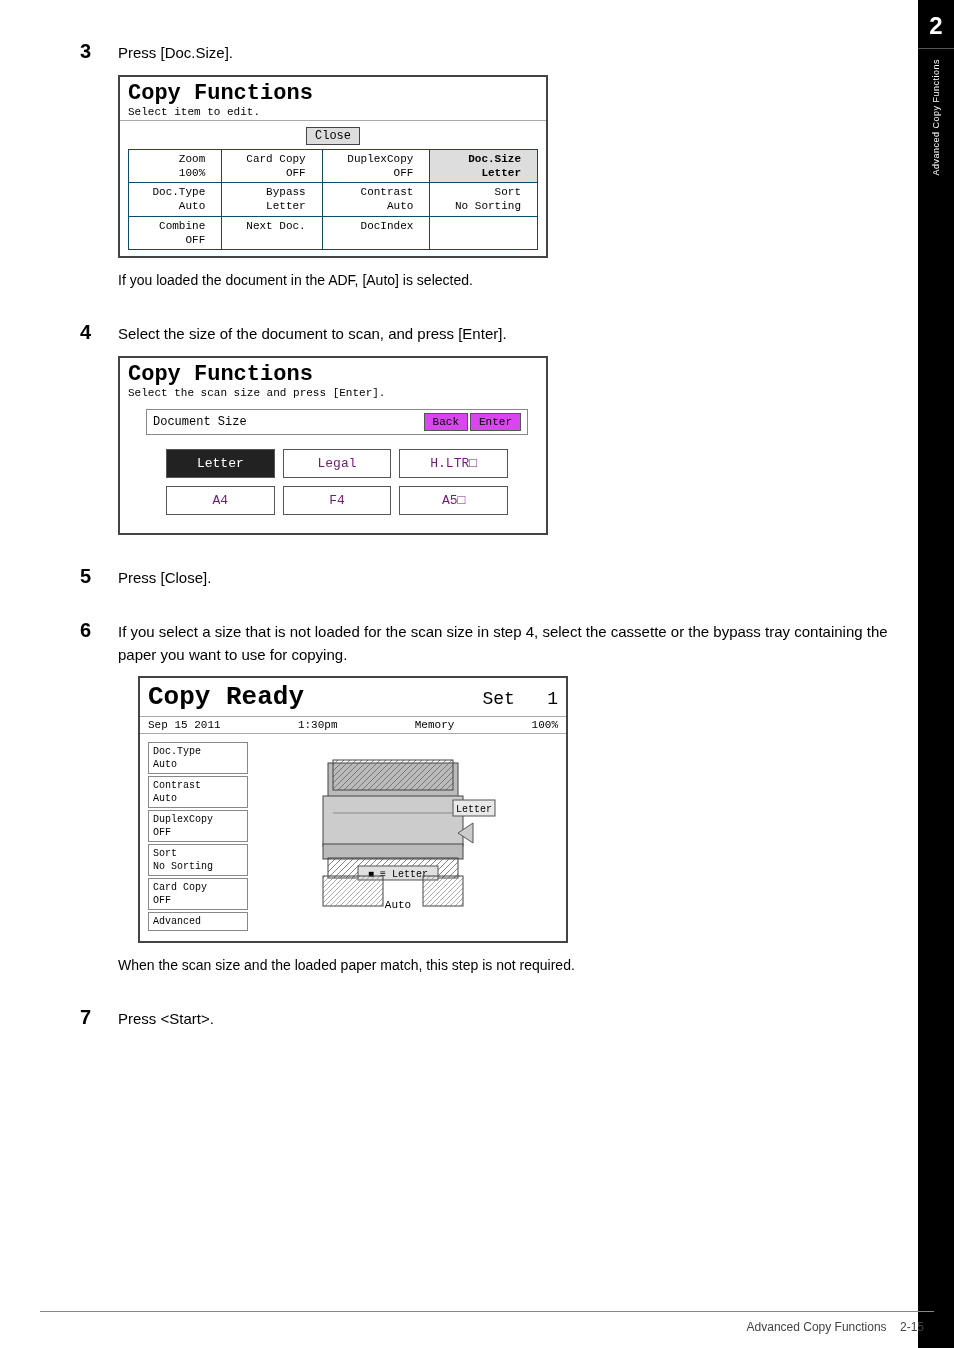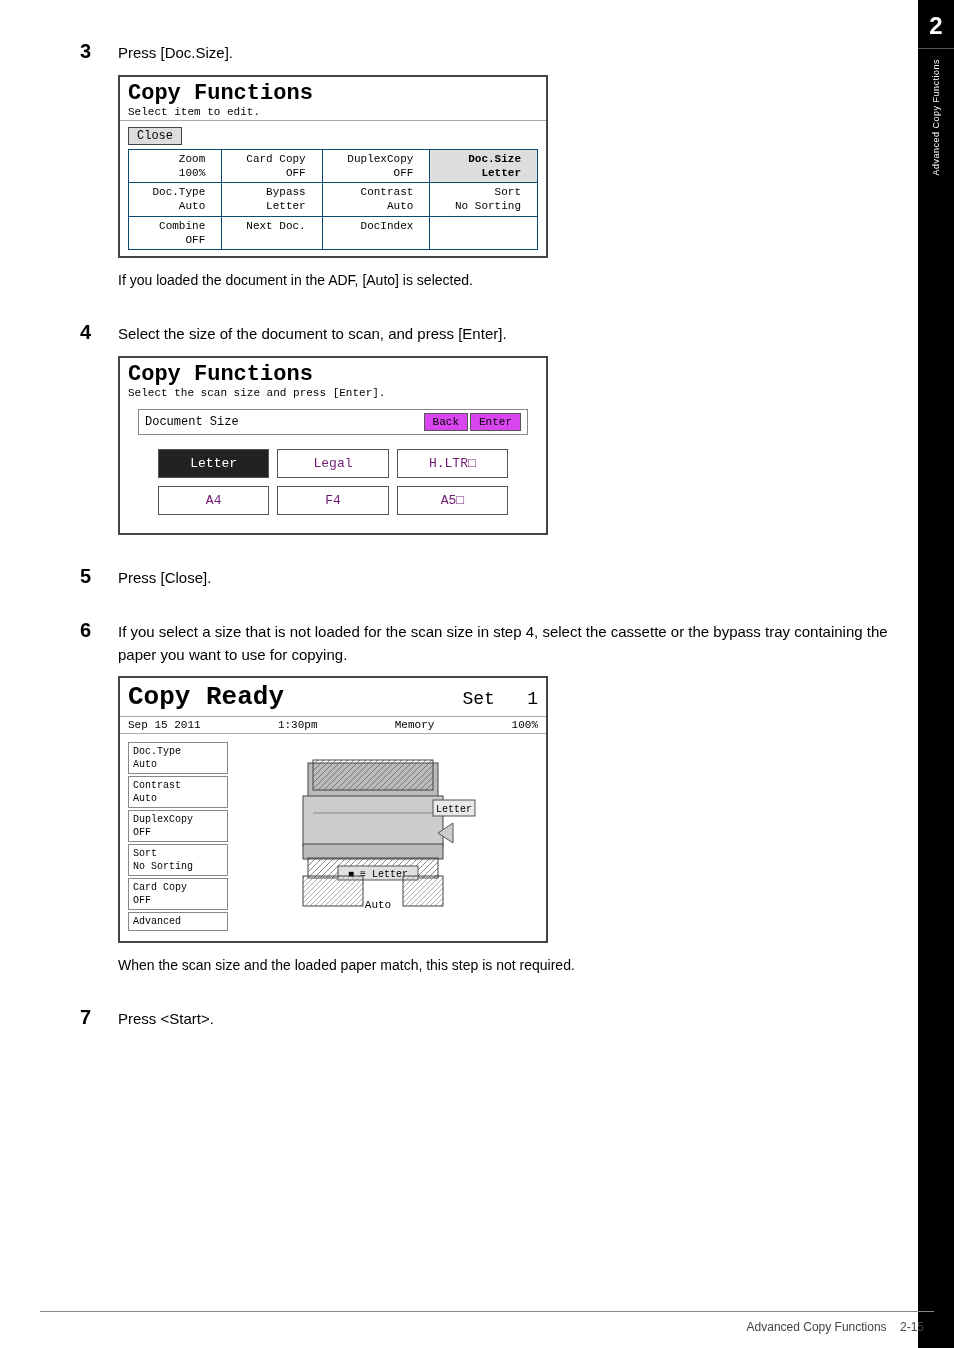--- a/index.html
+++ b/index.html
@@ -79,21 +79,21 @@
     .cf-sub {
       font-size: 11px;
     }
 
     .cf-body {
       padding: 6px 8px;
     }
 
     .cf-close-row {
       display: flex;
-      justify-content: flex-start;
+      justify-content: center;
       margin-bottom: 4px;
     }
 
     .cf-btn {
       border: 1px solid #444;
       background: #ddd;
       padding: 1px 8px;
       font-size: 12px;
       font-family: 'Courier New', monospace;
     }
@@ -130,20 +130,21 @@
       font-size: 22px;
       font-weight: bold;
     }
 
     .scan-sub {
       font-size: 11px;
     }
 
     .scan-body {
       padding: 8px 18px;
+      margin-left: 8px;
     }
 
     .scan-top-row {
       display: flex;
       justify-content: space-between;
       align-items: center;
       margin-bottom: 14px;
       border: 1px solid #888;
       padding: 3px 6px;
     }
@@ -191,21 +192,21 @@
       padding: 6px 0;
       text-align: center;
       font-size: 13px;
       font-family: 'Courier New', monospace;
     }
 
     
     .ready-screen {
       border: 2px solid #444;
       background: #fff;
-      margin-left: 38px;
+      margin-left: 58px;
       margin-bottom: 12px;
       width: 430px;
       font-family: 'Courier New', monospace;
       font-size: 12px;
     }
 
     .ready-header {
       display: flex;
       justify-content: space-between;
       align-items: baseline;

